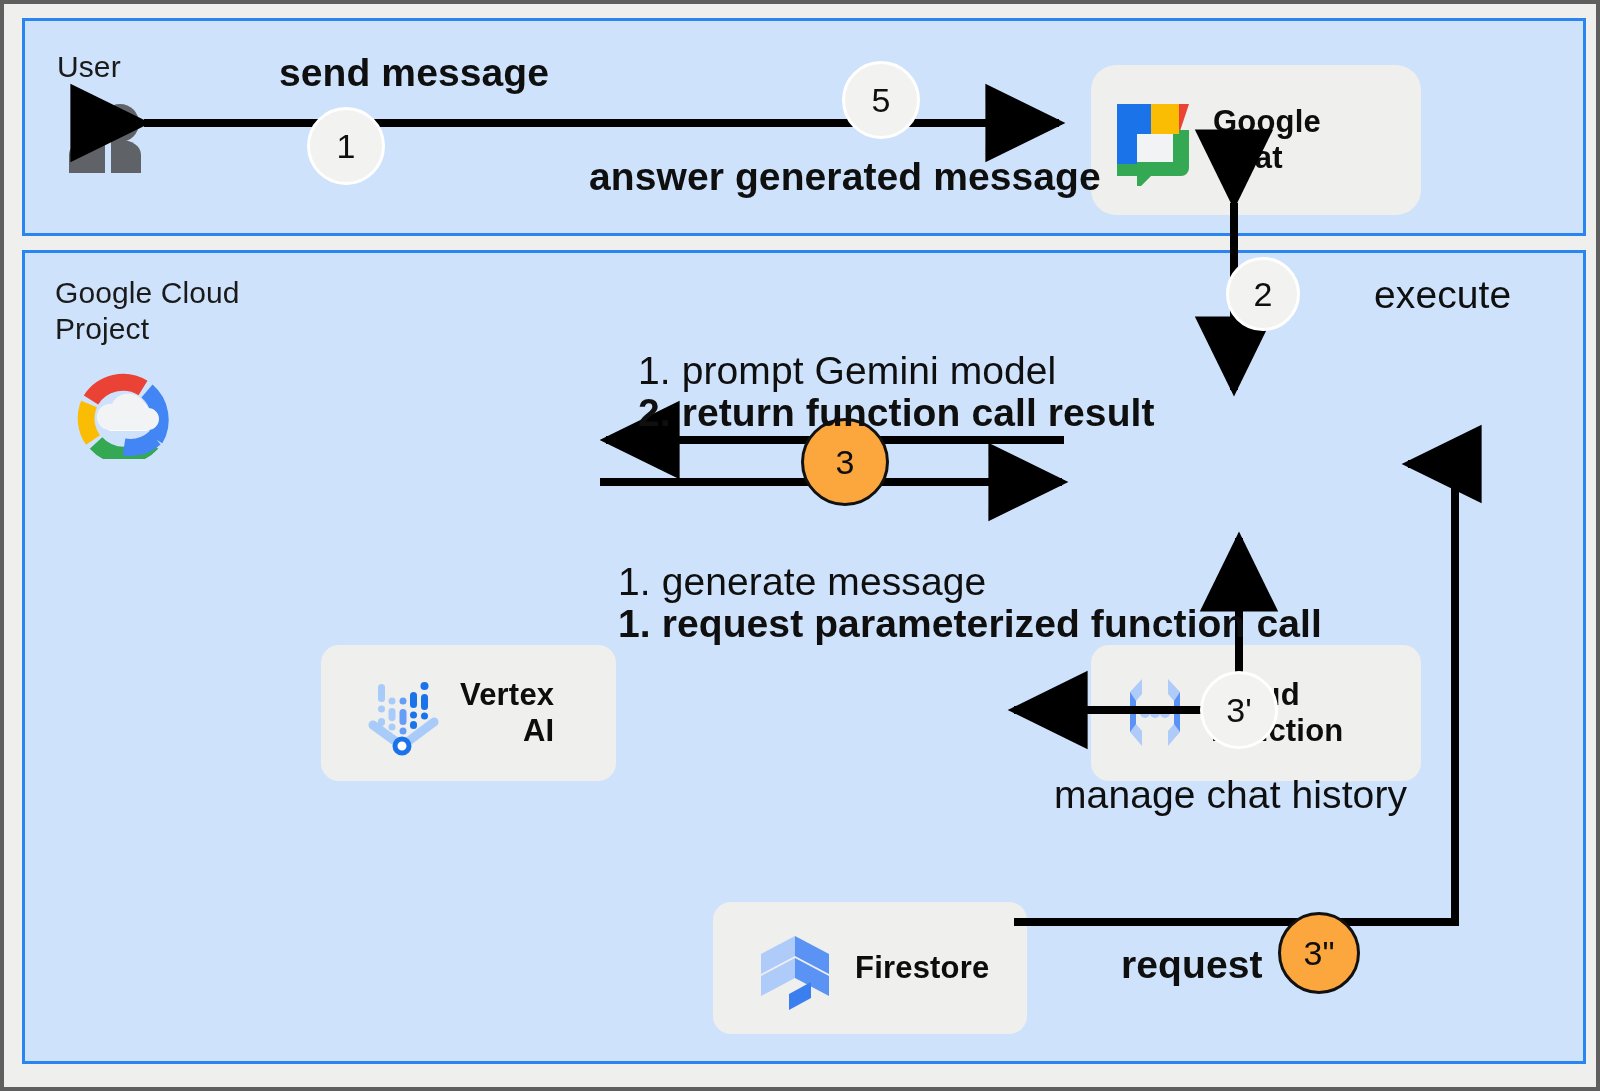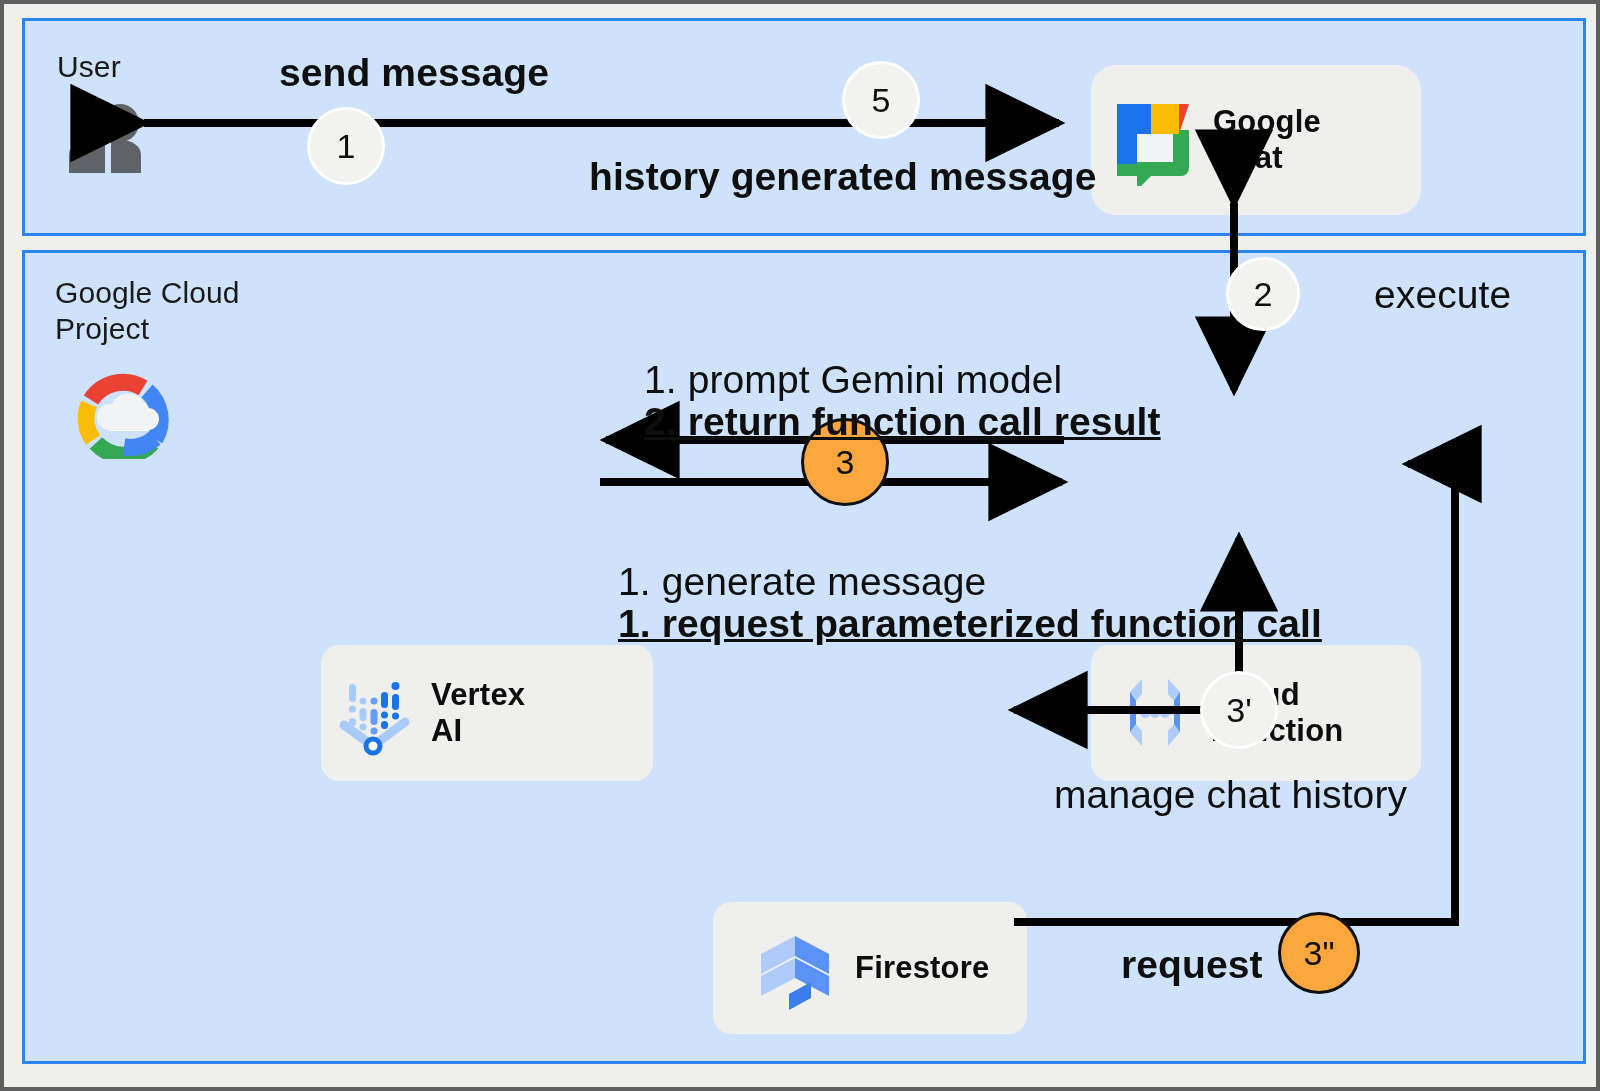--- a/index.html
+++ b/index.html
@@ -59,21 +59,21 @@
     letter-spacing: .2px;
   }
   .card-icon {
     flex: 0 0 auto;
     display: flex;
     align-items: center;
     justify-content: center;
   }
 
   #card-gchat   { left: 1066px; top: 44px;  width: 330px; height: 150px; padding-left: 16px; gap: 14px; border-radius: 25px; }
-  #card-vertex  { left: 296px;  top: 392px; width: 332px; height: 136px; padding-left: 12px; gap: 12px; }
+  #card-vertex  { left: 296px;  top: 392px; width: 295px; height: 136px; padding-left: 41px; gap: 12px; text-align: right; }
   #card-cfunc   { left: 1066px; top: 392px; width: 330px; height: 136px; padding-left: 18px; gap: 10px; }
   #card-firestore { left: 688px; top: 649px; width: 314px; height: 132px; padding-left: 40px; gap: 18px; }
 
   
   .conn {
     position: absolute;
     left: 0; top: 0;
     width: 1600px; height: 1091px;
     pointer-events: none;
   }
@@ -107,26 +107,26 @@
 
   
   .flow-label {
     position: absolute;
     color: #0f0f0f;
     font-size: 39px;
     line-height: 42px;
     white-space: pre-line;
     letter-spacing: .1px;
   }
-  .flow-label .b { font-weight: bold; display: block; text-decoration: underline; }
+  .flow-label .b { font-weight: bold; display: block; }
 
   #txt-send     { left: 275px;  top: 48px; font-weight: bold; }
   #txt-answer   { left: 585px;  top: 152px; font-weight: bold; }
   #txt-execute  { left: 1322px; top: 270px; margin-left: 48px; }
-  #txt-vertex-in  { left: 634px; top: 313px; margin-left: 6px; }
+  #txt-vertex-in  { left: 634px; top: 304px; }
   #txt-vertex-out { left: 614px; top: 515px; }
   #txt-history  { left: 1050px; top: 770px; }
   #txt-request  { left: 1117px; top: 940px; font-weight: bold; }
 </style>
 </head>
 <body>
 
 <div id="canvas">
 
   <div class="panel" id="panel-user">
@@ -267,21 +267,21 @@
   </svg>
 
   <div class="badge plain" id="badge-1">1</div>
   <div class="badge plain" id="badge-5">5</div>
   <div class="badge plain" id="badge-2">2</div>
   <div class="badge accent" id="badge-3">3</div>
   <div class="badge plain" id="badge-3p">3'</div>
   <div class="badge accent" id="badge-3pp">3"</div>
 
   <div class="flow-label" id="txt-send">send message</div>
-  <div class="flow-label" id="txt-answer">history generated message</div>
+  <div class="flow-label" id="txt-answer">answer generated message</div>
   <div class="flow-label" id="txt-execute">execute</div>
 
   <div class="flow-label" id="txt-vertex-in">
     <span>1. prompt Gemini model</span>
     <span class="b">2. return function call result</span>
   </div>
 
   <div class="flow-label" id="txt-vertex-out">
     <span>1. generate message</span>
     <span class="b">1. request parameterized function call</span>

